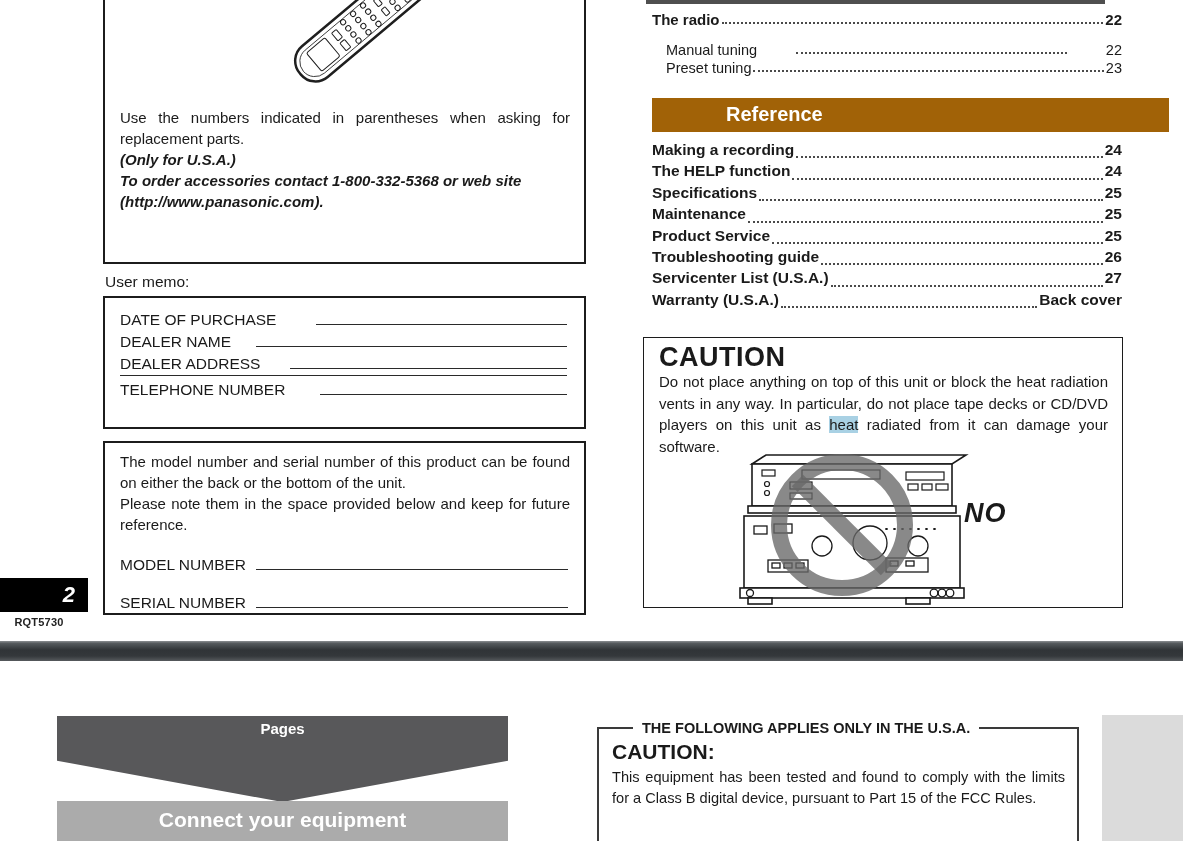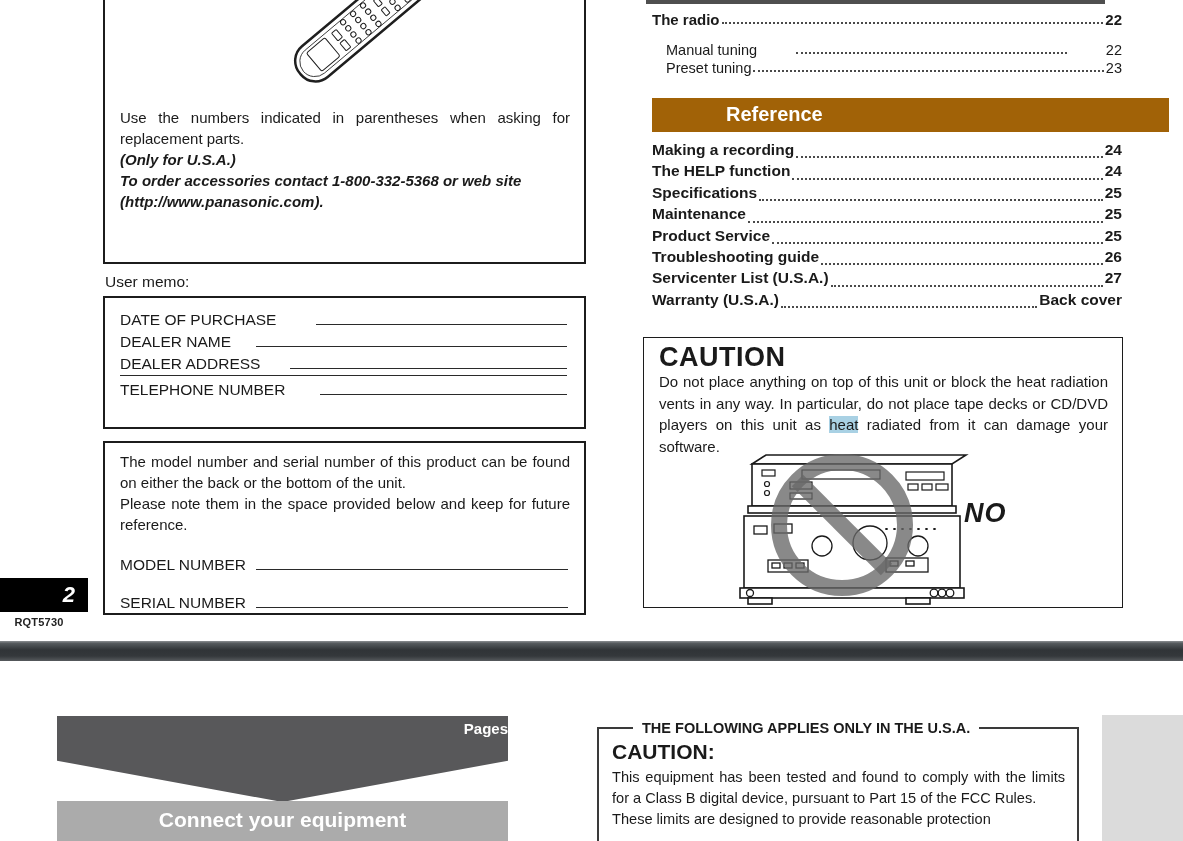--- a/index.html
+++ b/index.html
@@ -19,21 +19,21 @@
   .lead{flex:1;border-bottom:2px dotted #4a4a4a;align-self:flex-end;margin:0 2px 4px 2px;}
   .t-main{font-weight:bold;}
   .t-sub{padding-left:14px;font-size:14.5px;}
   .t-page{font-weight:bold;}
   .t-page-sub{font-weight:normal;}
   .refrow{display:flex;align-items:baseline;font-size:15.5px;font-weight:bold;height:21.4px;}
   
   .refbar{color:#fff;font-size:20px;font-weight:bold;line-height:32px;padding-left:74px;}
   .pent{clip-path:polygon(0 0,100% 0,100% 52%,50% 100%,0 52%);text-align:center;color:#fff;}
   .pent .big{font-size:27px;font-weight:bold;line-height:46px;letter-spacing:0.5px;}
-  .pent .small{font-size:15px;font-weight:bold;line-height:15px;margin-top:5px;text-align:right;}
+  .pent .small{font-size:15px;font-weight:bold;line-height:15px;margin-top:5px;}
   .lightbar{color:#fff;font-size:21px;font-weight:bold;text-align:center;line-height:38px;}
   
   .cau-title{font-size:27px;font-weight:bold;line-height:24px;margin:7px 0 2px 15px;letter-spacing:0.5px;}
   .cau-body{font-size:15px;line-height:21.5px;text-align:justify;margin:0 14px 0 15px;}
   .hl{background:#a9d1e4;}
   .no-label{font-size:27px;font-weight:bold;font-style:italic;letter-spacing:1px;}
   .fccbox{border:2px solid #3a3a3a;border-bottom:none;background:#fff;}
   .fcc-head{position:absolute;top:-9px;left:34px;background:#fff;padding:0 9px;font-size:14.5px;font-weight:bold;white-space:nowrap;}
   .fcc-title{font-size:21px;font-weight:bold;margin:11px 0 3px 13px;}
   .fcc-body{font-size:14.6px;line-height:21px;text-align:justify;margin:0 12px 0 13px;}
@@ -266,18 +266,17 @@
 
   <div class="abs pent" style="left:57px;top:716px;width:451px;height:86px;background:#58585a;">
     <div class="small">Pages</div>
   </div>
   <div class="abs lightbar" style="left:57px;top:801px;width:451px;height:45px;background:#ababab;">Connect your equipment</div>
 
   <div class="abs fccbox" style="left:597px;top:727px;width:478px;height:130px;">
     <div class="fcc-head">THE FOLLOWING APPLIES ONLY IN THE U.S.A.</div>
     <div class="fcc-title">CAUTION:</div>
     <div class="fcc-body">This equipment has been tested and found to comply with the limits for a Class B digital device, pursuant to Part 15 of the FCC Rules.</div>
-    <div class="fcc-body">These limits are designed to provide reasonable protection</div>
   </div>
 
   <div class="abs" style="left:1102px;top:715px;width:81px;height:126px;background:#dbdbdb;"></div>
 
 </div>
 
 </body></html>

